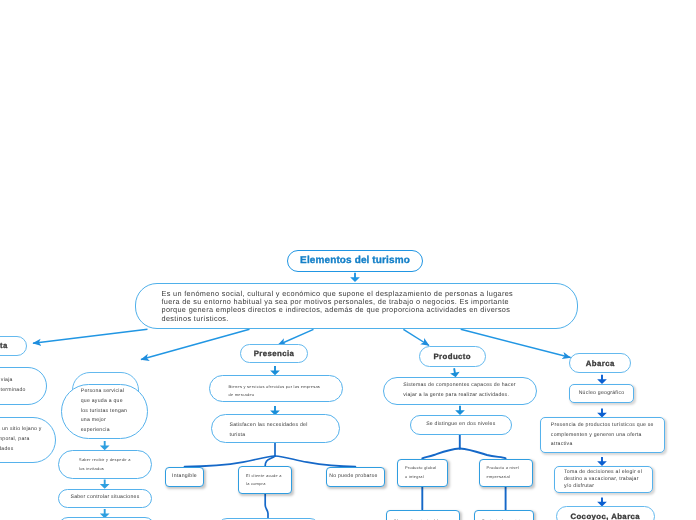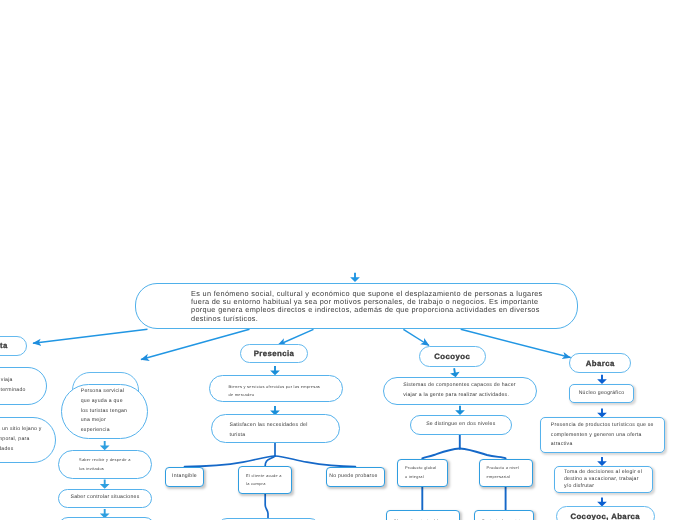--- a/index.html
+++ b/index.html
@@ -11,21 +11,21 @@
 
   .node{position:absolute;box-sizing:border-box;background:#fff;display:flex;
         align-items:center;justify-content:center;text-align:left;color:#3a3a3a;}
   .node .txt{display:block;}
 
   
   .n-root{border:1.1px solid #2196e3;border-radius:30px;justify-content:center;}
   .n-root .txt{color:#1580c8;font-weight:bold;font-size:10px;letter-spacing:0.12px;text-align:center;-webkit-text-stroke:0.32px #1580c8;}
 
   
-  .n-desc{border:1.1px solid #4fb0ea;border-radius:22px;align-items:flex-start;justify-content:flex-end;}
+  .n-desc{border:1.1px solid #4fb0ea;border-radius:22px;align-items:flex-start;justify-content:flex-start;}
   .n-desc .txt{font-size:7.3px;line-height:8.35px;color:#3a3a3a;display:block;width:370px;flex:none;letter-spacing:0.34px;}
 
   
   .n-branch{border:1.3px solid #64b9ee;border-radius:18px;justify-content:center;}
   .n-branch .txt{color:#3a3a3a;font-weight:bold;font-size:7.8px;letter-spacing:0.42px;text-align:center;-webkit-text-stroke:0.3px #3a3a3a;}
 
   
   .n-sub{border:1.3px solid #56b2ec;border-radius:999px;}
   .r-sm{border-radius:5px !important;border-width:1.5px !important;box-shadow:1.2px 1.2px 2.2px rgba(0,0,0,0.16);}
   .n-sub .txt{font-size:5.15px;line-height:9.7px;color:#3a3a3a;letter-spacing:0.25px;}
@@ -103,20 +103,23 @@
     </g>
 
     <g fill="#0b5fd0">
       <use href="#darrow" x="602" y="384"></use>
       <use href="#darrow" x="602" y="417.6"></use>
       <use href="#darrow" x="602" y="466.1"></use>
       <use href="#darrow" x="602" y="506.6"></use>
     </g>
   </svg>
 
+  <div class="node n-root" style="left:287px;top:250px;width:136px;height:21.5px;">
+    <span class="txt">Elementos del turismo</span>
+  </div>
 
   <div class="node n-desc" style="left:134.5px;top:283px;width:443.5px;height:46px;padding:5.5px 16px 0 26px;">
     <span class="txt">Es un fenómeno social, cultural y económico que supone el desplazamiento de personas a lugares fuera de su entorno habitual ya sea por motivos personales, de trabajo o negocios. Es importante porque genera empleos directos e indirectos, además de que proporciona actividades en diversos destinos turísticos.</span>
   </div>
 
   <div class="node n-branch" style="left:-40px;top:336px;width:67px;height:19.5px;">
     <span class="txt">Turista</span>
   </div>
   <div class="node n-sub" style="left:-52px;top:366.5px;width:98.5px;height:38.5px;padding:0 9px;">
     <span class="txt" style="width:60px;flex:none;white-space:pre-line;">Persona que viaja
@@ -155,21 +158,21 @@
   <div class="node n-leaf" style="left:238px;top:466px;width:54px;height:28px;padding:0 7px;">
     <span class="txt t-tiny">El cliente acude a la compra</span>
   </div>
   <div class="node n-leaf" style="left:325.5px;top:467px;width:59.5px;height:20px;padding:0 5px;">
     <span class="txt" style="width:52px;flex:none;white-space:nowrap;">No puede probarse</span>
   </div>
 
   <div class="node n-sub" style="left:216.6px;top:517.7px;width:103px;height:20px;padding:0 6px;"></div>
 
   <div class="node n-branch" style="left:418.5px;top:346px;width:67.5px;height:20.5px;">
-    <span class="txt">Cocoyoc</span>
+    <span class="txt">Producto</span>
   </div>
   <div class="node n-sub" style="left:383px;top:377px;width:153.5px;height:28px;padding:0 16px;">
     <span class="txt" style="width:113px;flex:none;">Sistemas de componentes capaces de hacer viajar a la gente para realizar actividades.</span>
   </div>
   <div class="node n-sub" style="left:409.8px;top:414.7px;width:102px;height:20px;padding:0 9px;">
     <span class="txt">Se distingue en dos niveles</span>
   </div>
   <div class="node n-leaf" style="left:397px;top:458.5px;width:50.5px;height:28px;padding:0 7px;">
     <span class="txt t-tiny">Producto global o integral</span>
   </div>

